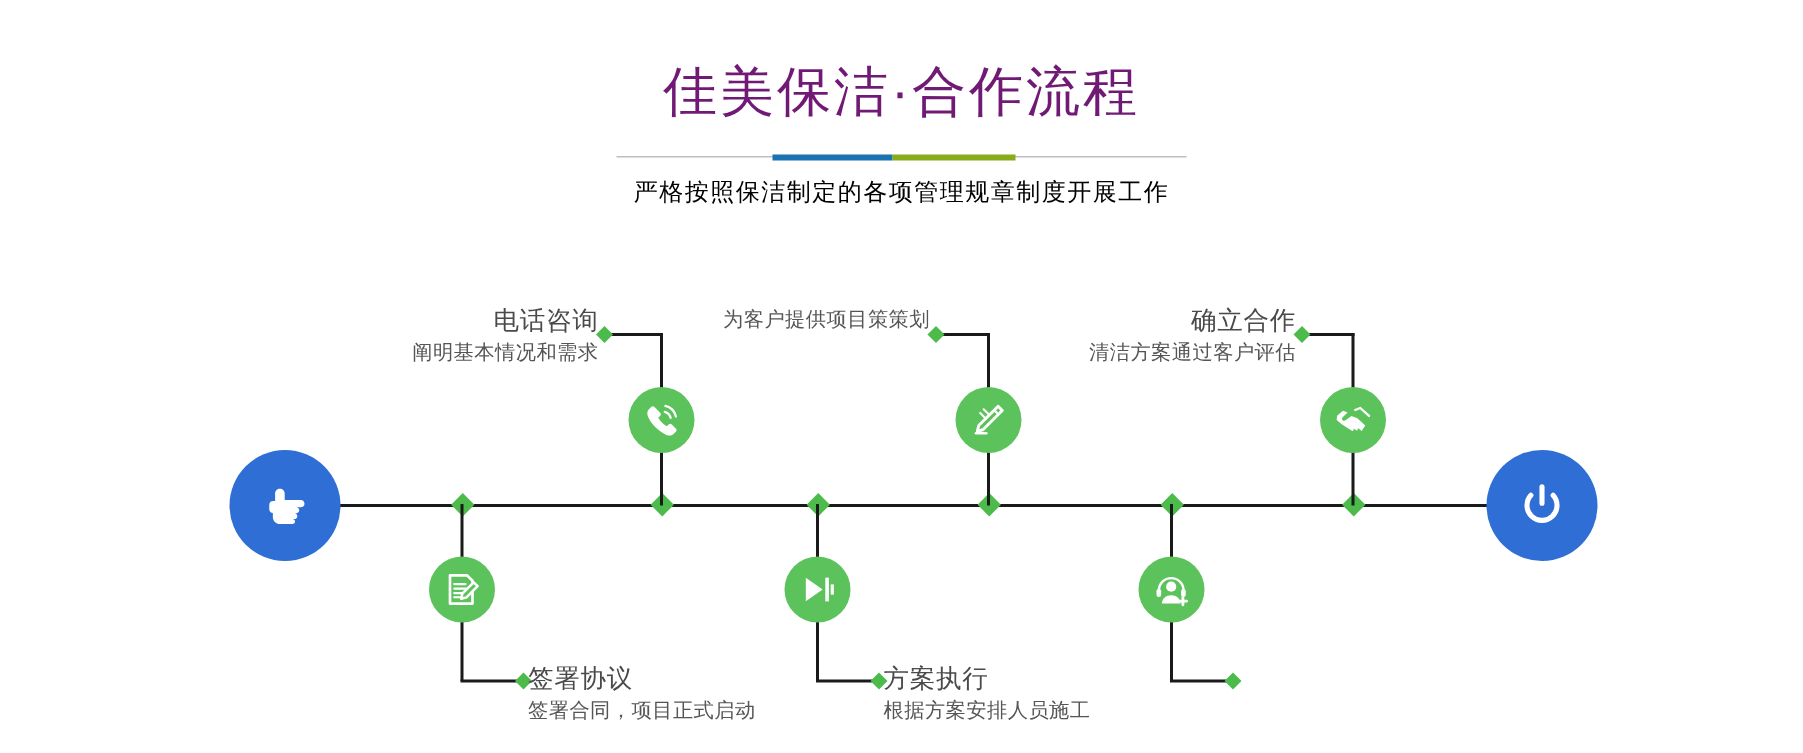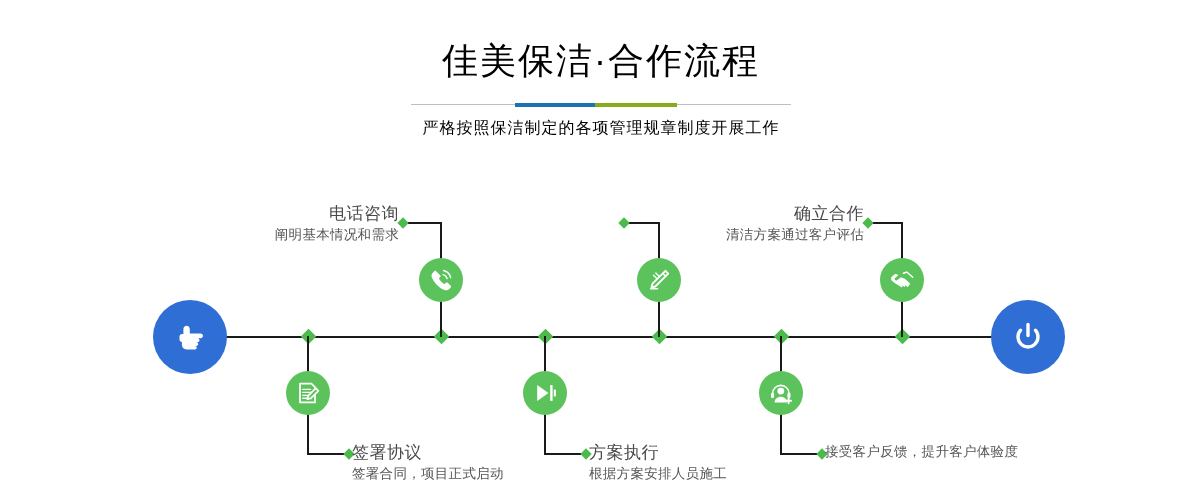--- a/index.html
+++ b/index.html
@@ -25,21 +25,21 @@
     top: 0;
     width: 1202px;
     text-align: center;
   }
   .title {
     margin: 0;
     padding-top: 38px;
     font-size: 36px;
     font-weight: 400;
     letter-spacing: 2px;
-    color: #000000;
+    color: #701a75;
     line-height: 46px;
     white-space: nowrap;
   }
   .divider {
     position: relative;
     width: 380px;
     height: 1px;
     margin: 20px auto 0 auto;
     background: #bfbfbf;
   }
@@ -209,20 +209,21 @@
       <span>
         <svg width="26" height="26" viewBox="0 0 26 26">
           <path fill="none" stroke="#ffffff" stroke-width="1.9" stroke-linejoin="round" d="M19.4 3.8l2.8 2.8-12.9 12.9-3.8 1 1-3.8z"></path>
           <path fill="none" stroke="#ffffff" stroke-width="1.5" d="M16.8 6.4l2.8 2.8"></path>
           <path fill="none" stroke="#ffffff" stroke-width="1.6" stroke-linecap="round" d="M4.6 21.8h7"></path>
           <path fill="none" stroke="#ffffff" stroke-width="1.4" stroke-linecap="round" d="M7.5 8.3l3.3 3.3M9.8 5.9l3.3 3.3"></path>
         </svg>
       </span>
     </div>
     <div class="label above" style="left:380px; top:188px; width:240px;">
+      <div class="desc">为客户提供项目策策划</div>
     </div>
 
     <div class="diamond" style="left:897px; top:316px;"></div>
     <div class="connector-v" style="left:901px; top:207px; height:115px;"></div>
     <div class="connector-h" style="left:869px; top:207px; width:34px;"></div>
     <div class="diamond small" style="left:864px; top:204px;"></div>
     <div class="node" style="left:880px; top:243px;">
       <span>
         <svg width="26" height="26" viewBox="0 0 26 26">
           <path fill="#ffffff" d="M2.4 10.1l3.9-3.3 3.1 1.2-3.3 3.1c-.6.6-.6 1.5 0 2 .5.5 1.3.5 1.9.1l4-2.9 3.9 1.5 5.3 4.9-2.4 3.6-2.5-2-.4 1.8-2.6-1.5-.7 1.7-6.9-4.3-3.6-3z"></path>
@@ -282,17 +283,16 @@
           <path fill="none" stroke="#ffffff" stroke-width="1.6" d="M4.6 13.6a8.2 8.2 0 0 1 16.4 0"></path>
           <rect x="3" y="12.6" width="3.1" height="5.4" rx="1.5" fill="#ffffff"></rect>
           <rect x="19.4" y="12.6" width="3.1" height="5.4" rx="1.5" fill="#ffffff"></rect>
           <circle cx="12.8" cy="11.1" r="3.4" fill="#ffffff"></circle>
           <path fill="#ffffff" d="M6.6 22.4c0-3.4 2.8-5.6 6.2-5.6 3.4 0 6.2 2.2 6.2 5.6z"></path>
           <path fill="none" stroke="#ffffff" stroke-width="1.9" stroke-linecap="round" d="M20.6 18.2v5M18.1 20.7h5"></path>
         </svg>
       </span>
     </div>
     <div class="label below" style="left:825px; top:427px; width:290px;">
-      <div class="desc">接受客户反馈，提升客户体验度</div>
     </div>
 
   </div>
 </div>
 
 </body></html>

